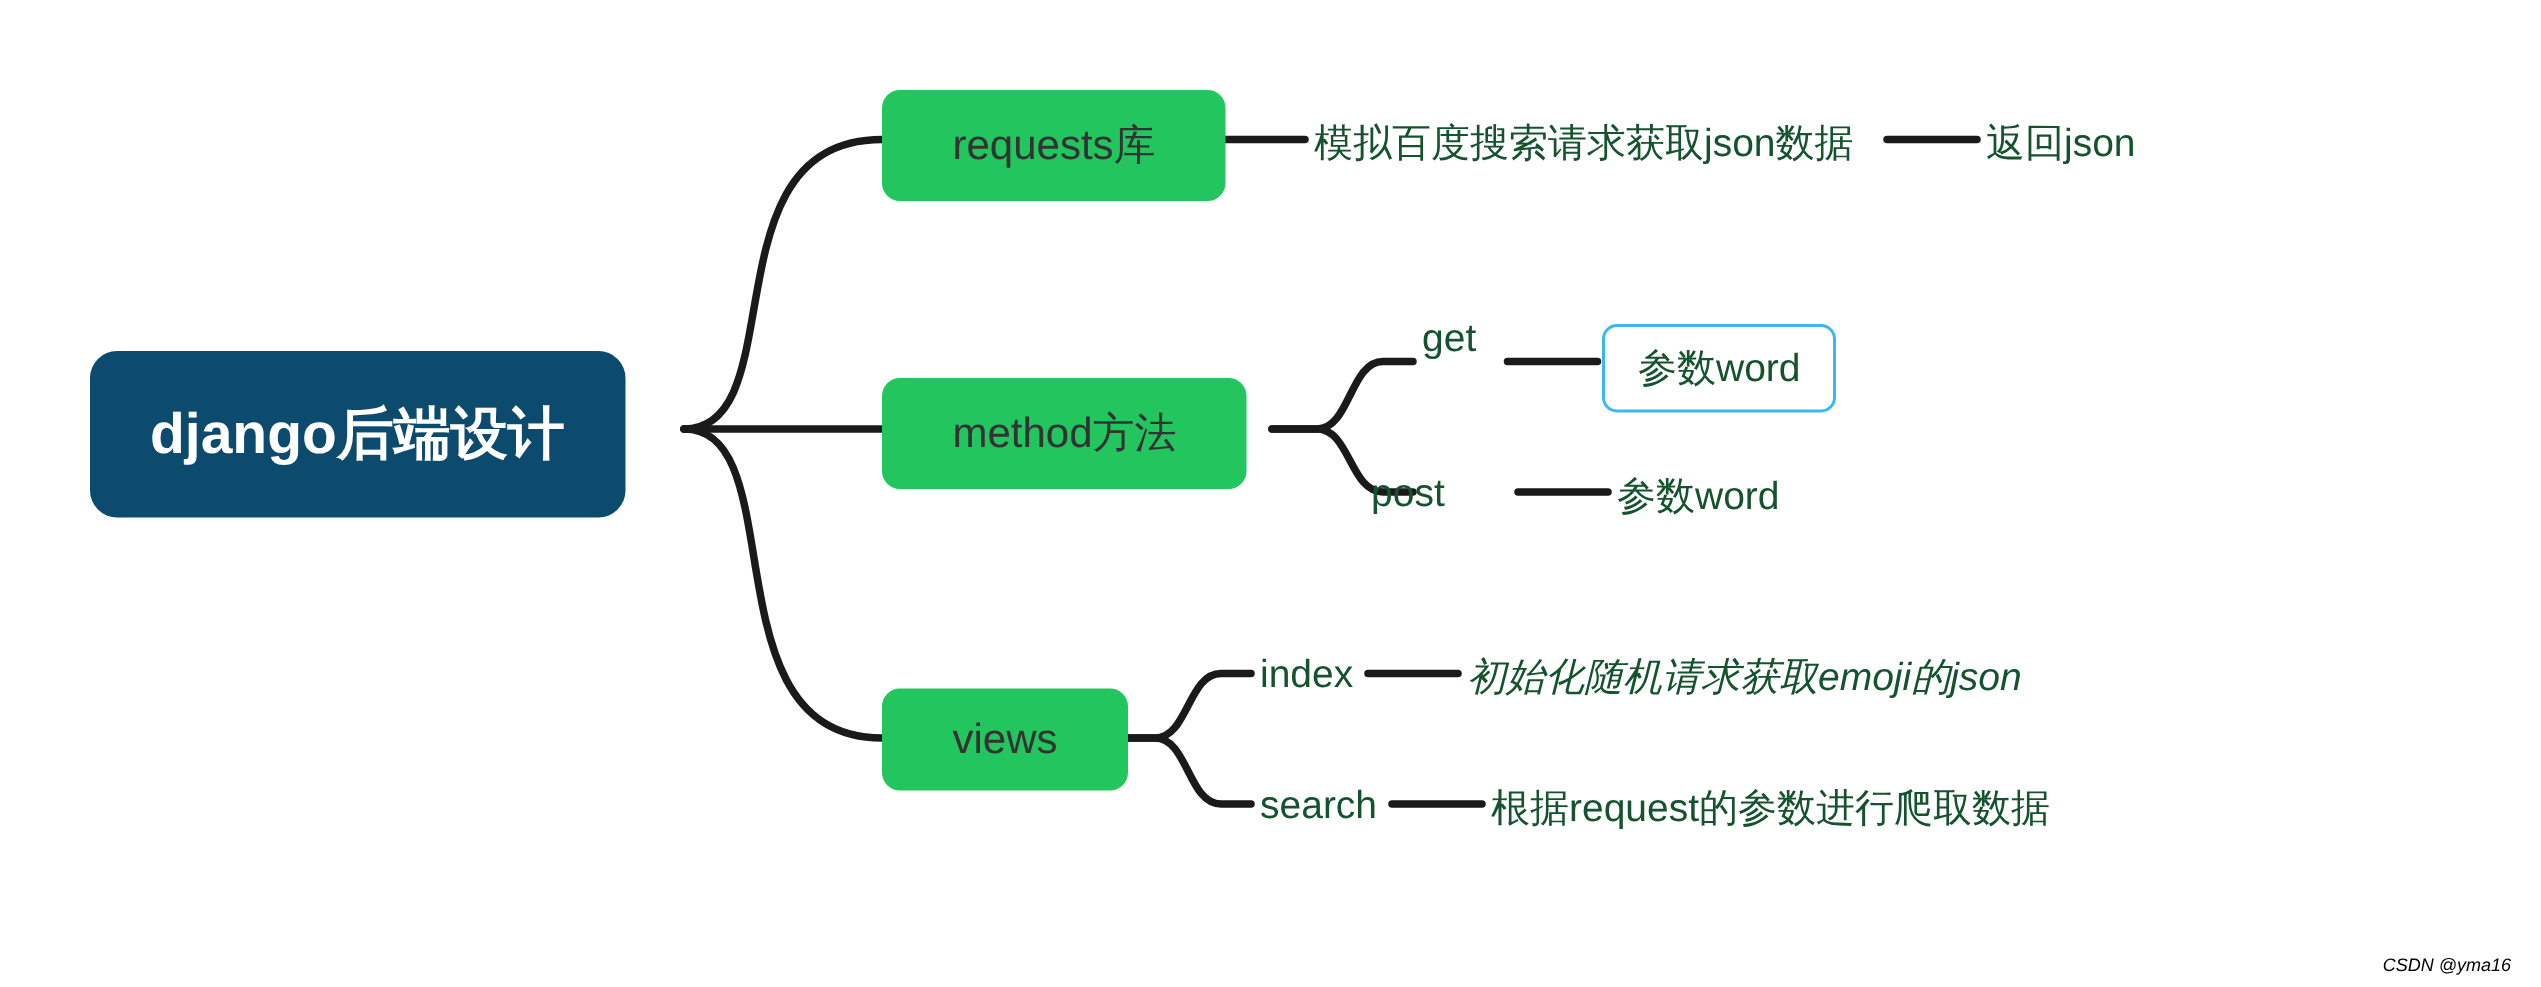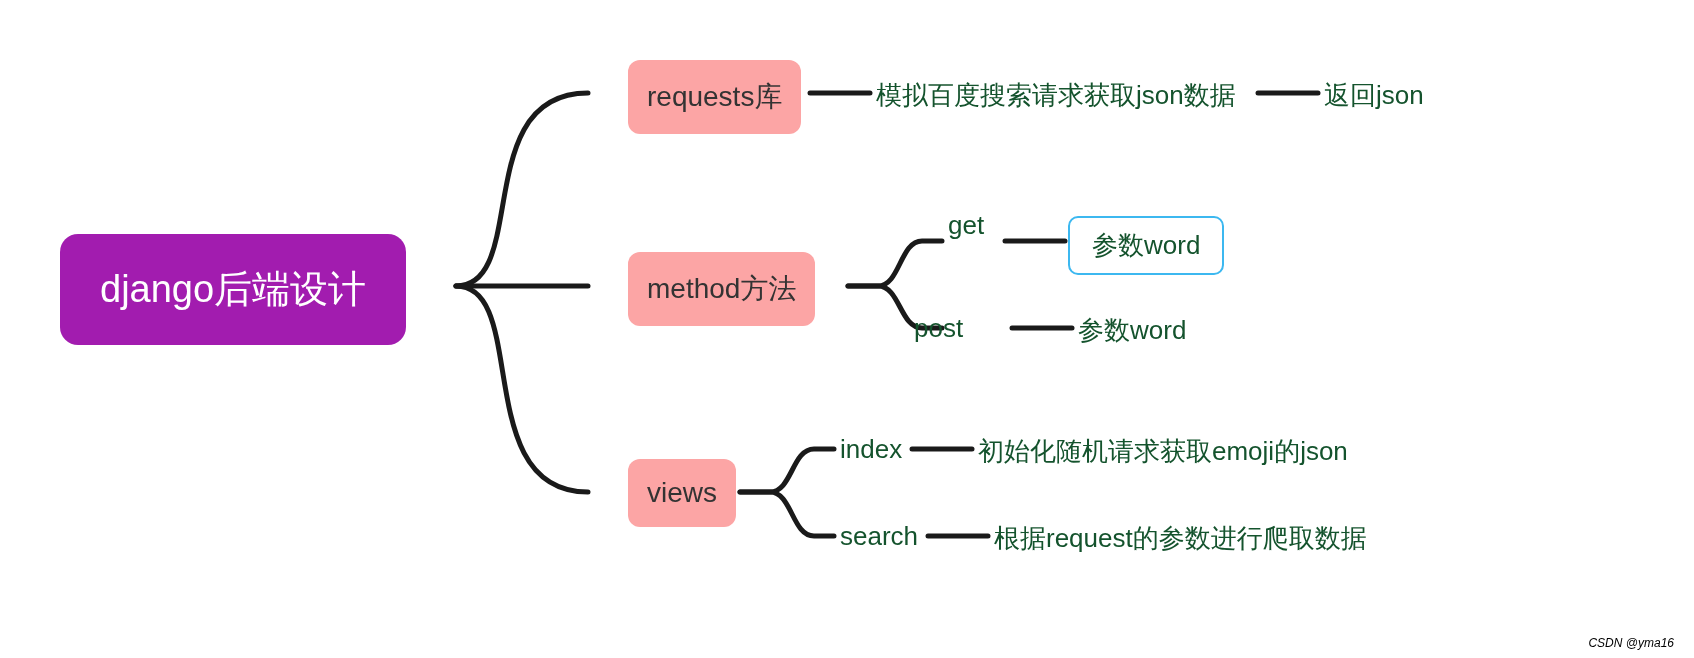--- a/index.html
+++ b/index.html
@@ -13,33 +13,32 @@
     }
     .node {
       position: absolute;
       display: flex;
       align-items: center;
       justify-content: center;
       border-radius: 12px;
       white-space: nowrap;
     }
     .root {
-      background: #a21caf;
+      background: #0c4a6e;
       color: #ffffff;
       font-size: 38px;
-      font-weight: 400;
+      font-weight: 700;
       padding: 30px 40px;
       border-radius: 18px;
     }
     .branch {
-      background: #fca5a5;
+      background: #22c55e;
       color: #333333;
       font-size: 28px;
-      padding: 18px 19px;
-      margin-left: 40px;
+      padding: 18px 47px;
     }
     .leaf {
       color: #14532d;
       font-size: 26px;
     }
     .highlighted {
       border: 2px solid #3cb8f0;
       border-radius: 10px;
       padding: 10px 22px;
     }
@@ -115,21 +114,21 @@
 <div class="node leaf" style="left:1078px; top:313px;">
   <span>参数word</span>
 </div>
 
 <div class="node branch" style="left:588px; top:459px;">
   <span>views</span>
 </div>
 <div class="node leaf" style="left:840px; top:434px;">
   <span>index</span>
 </div>
-<div class="node leaf" style="left:978px; top:434px;">
+<div class="node leaf" style="left:978px; top:434px;font-style:italic;">
   <span>初始化随机请求获取emoji的json</span>
 </div>
 <div class="node leaf" style="left:840px; top:521px;">
   <span>search</span>
 </div>
 <div class="node leaf" style="left:994px; top:521px;align-items:center;">
   <span>根据request的参数进行爬取数据</span>
 </div>
 
 <div class="watermark">

